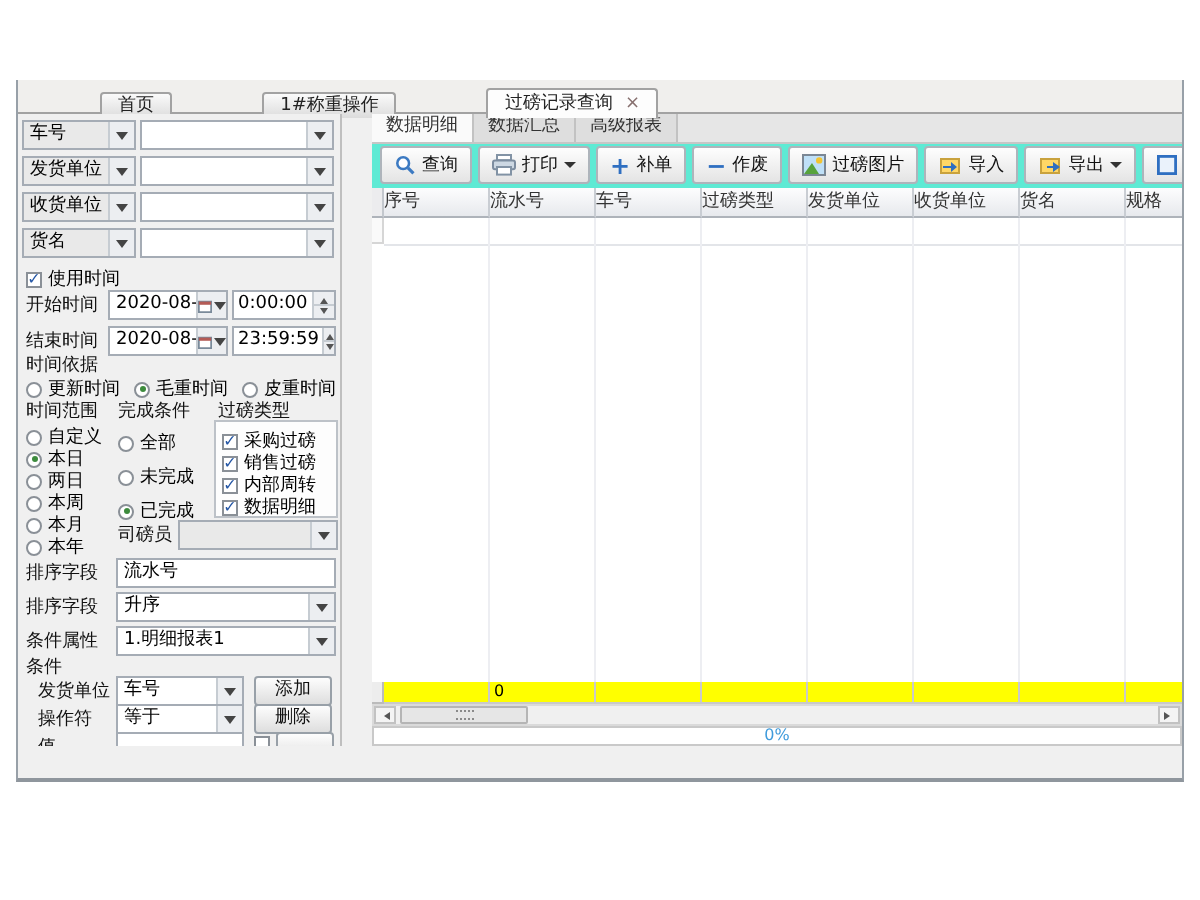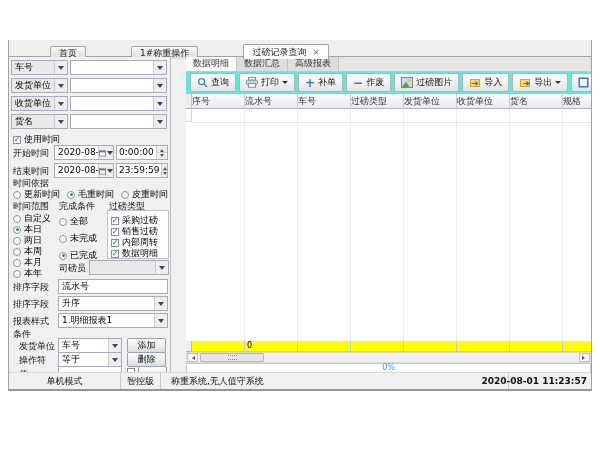--- a/index.html
+++ b/index.html
@@ -307,21 +307,21 @@
       <span class="txt" style="left:49px;top:222px;width:110px;">流水号</span>
 
       <span class="lbl" style="left:4px;top:242px;">排序字段</span>
       <span class="combo" style="left:49px;top:239px;width:110px;">
           <span class="cv">升序</span>
           <span class="ca">
             <i class="tri"></i>
           </span>
         </span>
 
-      <span class="lbl" style="left:4px;top:259px;">报表样式</span>
+      <span class="lbl" style="left:4px;top:259px;">条件属性</span>
       <span class="combo" style="left:49px;top:256px;width:110px;">
           <span class="cv">1.明细报表1</span>
           <span class="ca">
             <i class="tri"></i>
           </span>
         </span>
 
       <span class="lbl" style="left:4px;top:272px;">条件</span>
 
       <span class="lbl" style="left:10px;top:284px;">发货单位</span>
@@ -468,21 +468,15 @@
             <div class="grip"></div>
           </div>
         <div class="harrow" style="right:0;">
             <i class="tr2"></i>
           </div>
       </div>
 
       <div class="progress">0%</div>
     </div>
 
-    <div class="statusbar">
-      <div class="sbsec" style="width:112px;">单机模式</div>
-      <div class="sbsec" style="width:40px;">智控版</div>
-      <div class="sbsec" style="flex:1;justify-content:flex-start;padding-left:10px;">称重系统,无人值守系统</div>
-      <div class="sbsec" style="width:82px;border-right:none;justify-content:flex-end;padding-right:4px;font-weight:bold;">2020-08-01 11:23:57</div>
-    </div>
 
   </div>
 </div>
 
 </body></html>

